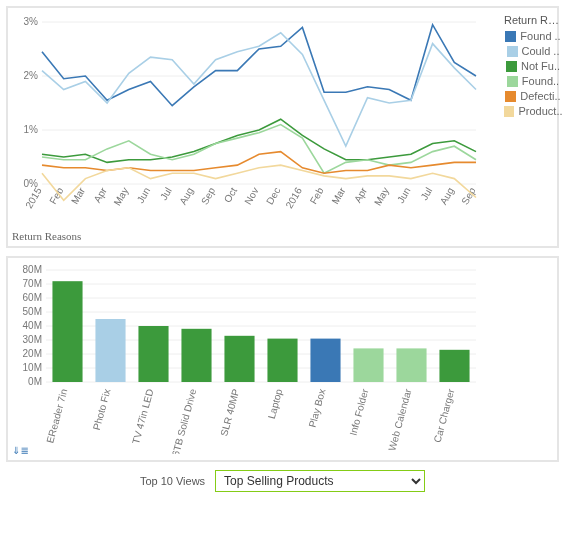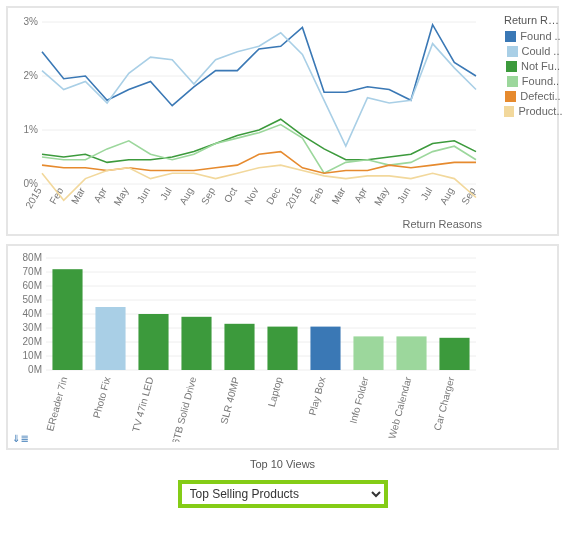--- a/index.html
+++ b/index.html
@@ -45,38 +45,38 @@
     overflow: hidden;
     justify-content: center;
   }
   .swatch {
     width: 11px;
     height: 11px;
     margin-right: 4px;
     flex: 0 0 auto;
   }
   .xlabel {
-    text-align: right;
+    text-align: left;
     font-size: 11px;
     color: #666;
-    margin-top: 2px;
+    margin-top: 14px;
+    font-family: Liberation Serif, serif;
   }
   .view-selector {
     display: flex;
     align-items: center;
     justify-content: center;
     gap: 10px;
     margin-top: 4px;
-    flex-direction: column;
   }
   .view-selector select {
     width: 210px;
     font-size: 12px;
     padding: 2px 4px;
-    border: 4px solid #84cc16;
+    border: 1px solid #84cc16;
     background: #fff;
     color: #333;
   }
   svg text { fill: #777; font-size: 10px; font-family: Arial, Helvetica, sans-serif; }
   .dl-icon { position:absolute; left:0; bottom:0; color:#3a78b5; font-size:10px; cursor:pointer; }
 </style>
 </head>
 <body>
 
 <div class="panel">

